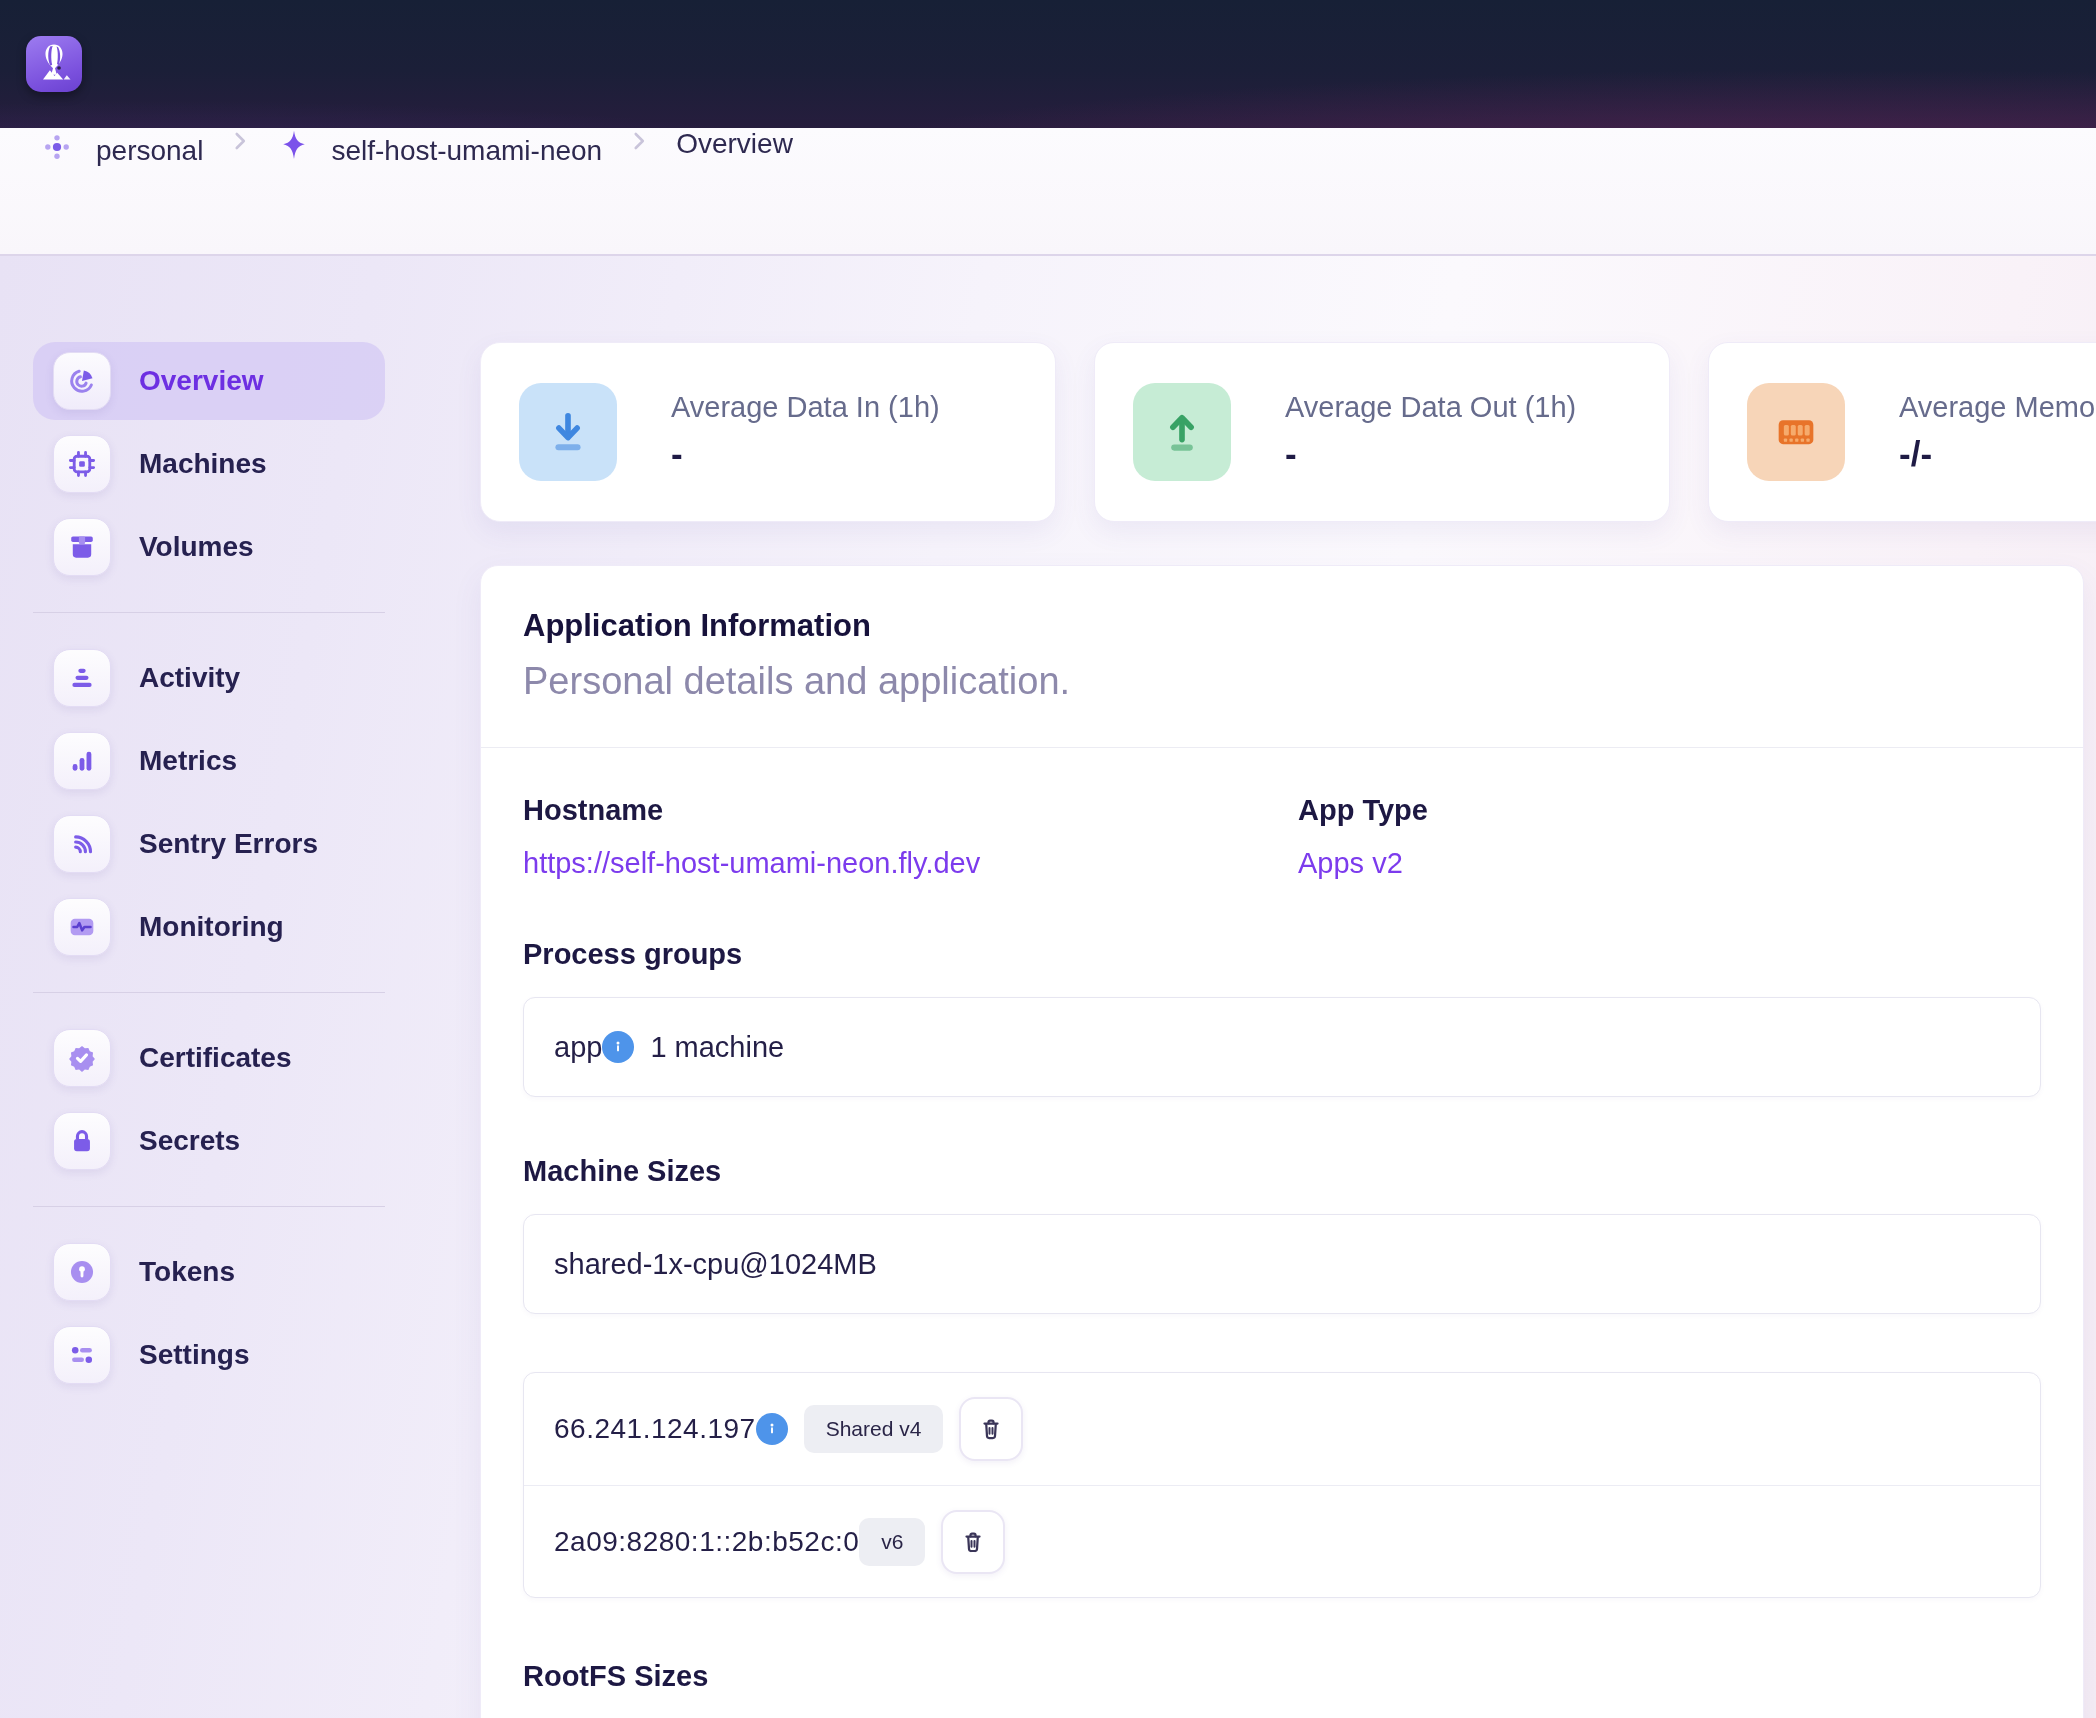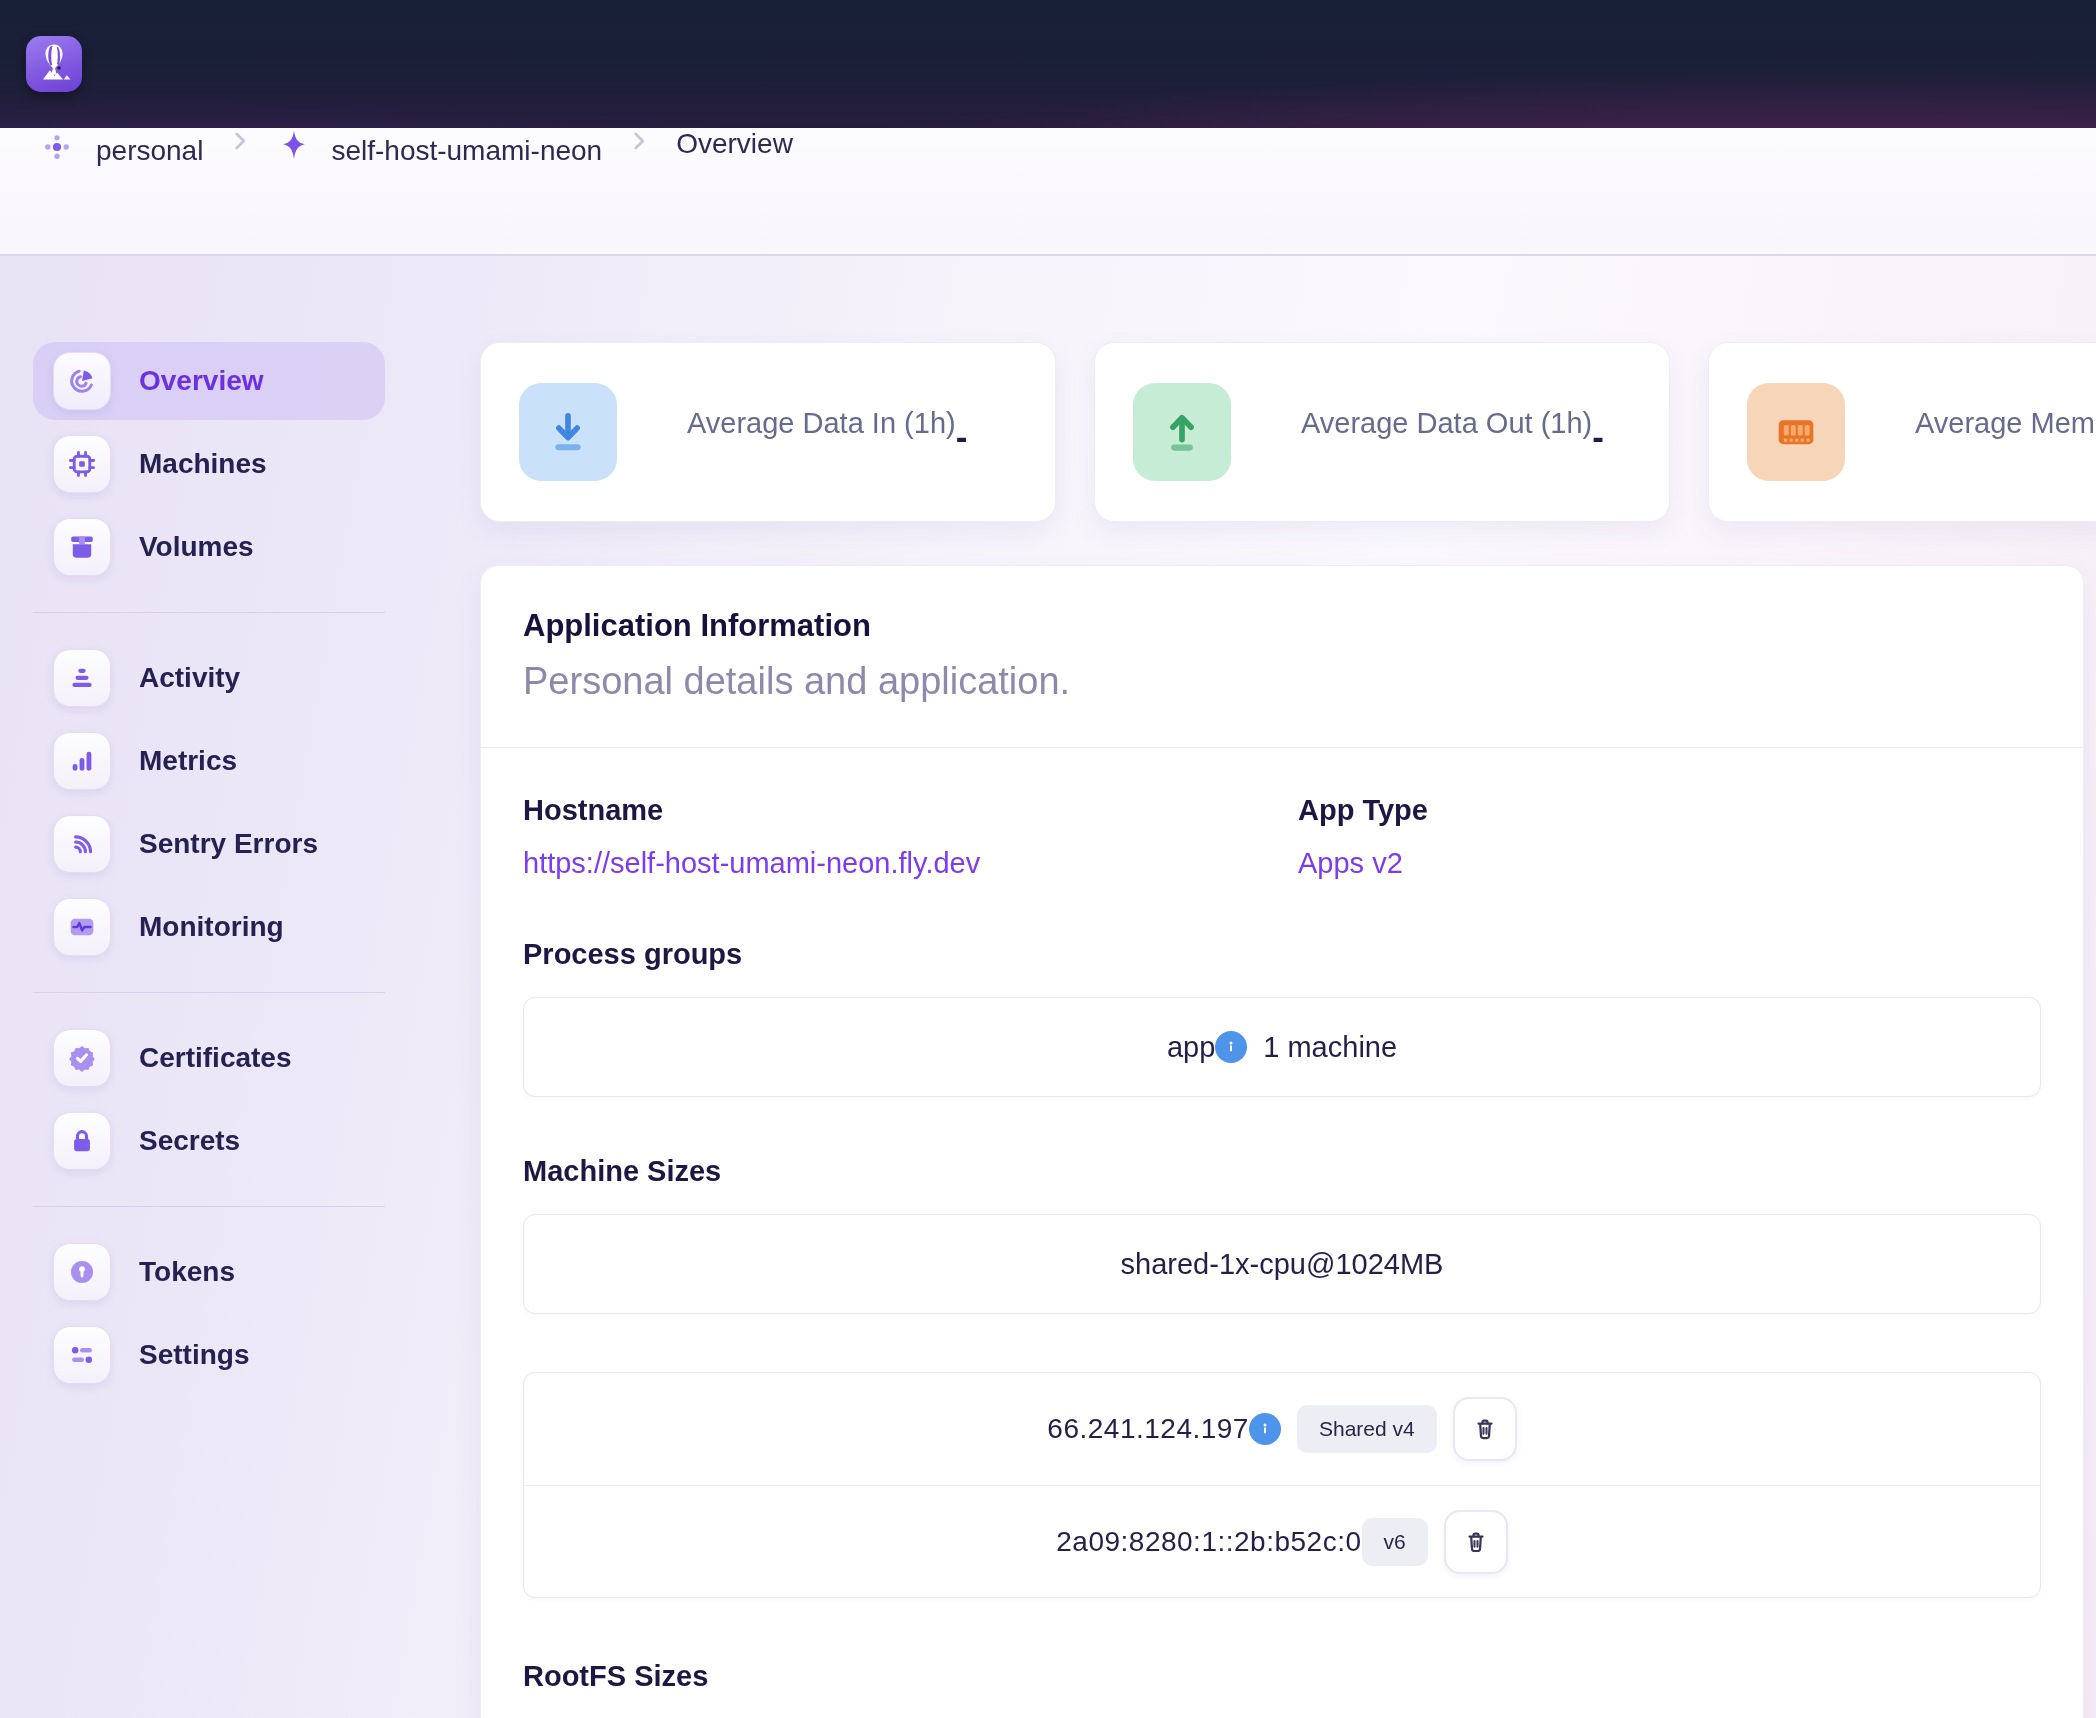--- a/index.html
+++ b/index.html
@@ -67,21 +67,21 @@
     border:1px solid #efebf8; box-shadow:0 10px 26px rgba(95,75,165,.08);
     display:flex; align-items:center; padding-left:38px; flex:0 0 auto;
   }
   .stat-tile{
     width:98px; height:98px; border-radius:22px; flex:0 0 auto;
     display:flex; align-items:center; justify-content:center;
   }
   .stat-tile.blue{ background:#c9e2f9; }
   .stat-tile.green{ background:#c6ecd5; }
   .stat-tile.orange{ background:#f7d5b8; }
-  .stat-text{ margin-left:70px; display:flex; flex-direction:row; }
+  .stat-text{ margin-left:54px; display:flex; flex-direction:column; }
   .stat-label{ font-size:29px; font-weight:500; color:#666b8c; white-space:nowrap; }
   .stat-value{ font-size:35px; font-weight:700; color:#1f1b45; margin-top:10px; }
 
   
   .main-card{
     position:absolute; left:480px; top:309px; width:1604px; height:1500px;
     background:#ffffff; border-radius:18px;
     border:1px solid #efebf8; box-shadow:0 12px 30px rgba(95,75,165,.08);
   }
   .mc-head{ padding:42px 42px 0 42px; }
@@ -94,21 +94,21 @@
   .field-label{ font-size:29px; font-weight:700; color:#1d1843; }
   .field-value{ font-size:29px; margin-top:20px; }
   .link{ color:#7c3bed; cursor:pointer; }
 
   .section{ margin-top:58px; }
   .listbox{
     margin-top:26px; border:1px solid #e7e6f1; border-radius:12px; background:#fff;
     box-shadow:0 2px 5px rgba(95,75,165,.04);
   }
   .listrow{
-    display:flex; align-items:center; justify-content:center;
+    display:flex; align-items:center; justify-content:flex-start;
     min-height:98px; padding:0 30px;
   }
   .listrow + .listrow{ border-top:1px solid #ececf4; }
   .row-name{ font-size:29px; color:#241f47; }
   .row-mono{ font-family:Liberation Sans, sans-serif; font-size:28px; color:#241f47; letter-spacing:.5px; }
   .row-right{ display:flex; align-items:center; gap:16px; }
   .row-machines{ font-size:29px; color:#241f47; }
   .badge{
     background:#edeef3; color:#2a2547; font-size:21px; font-weight:500;
     border-radius:10px; padding:12px 22px; white-space:nowrap;

